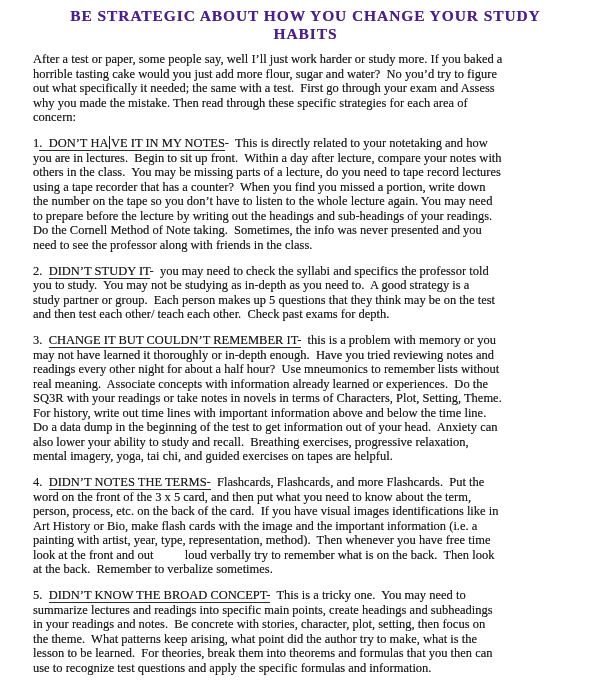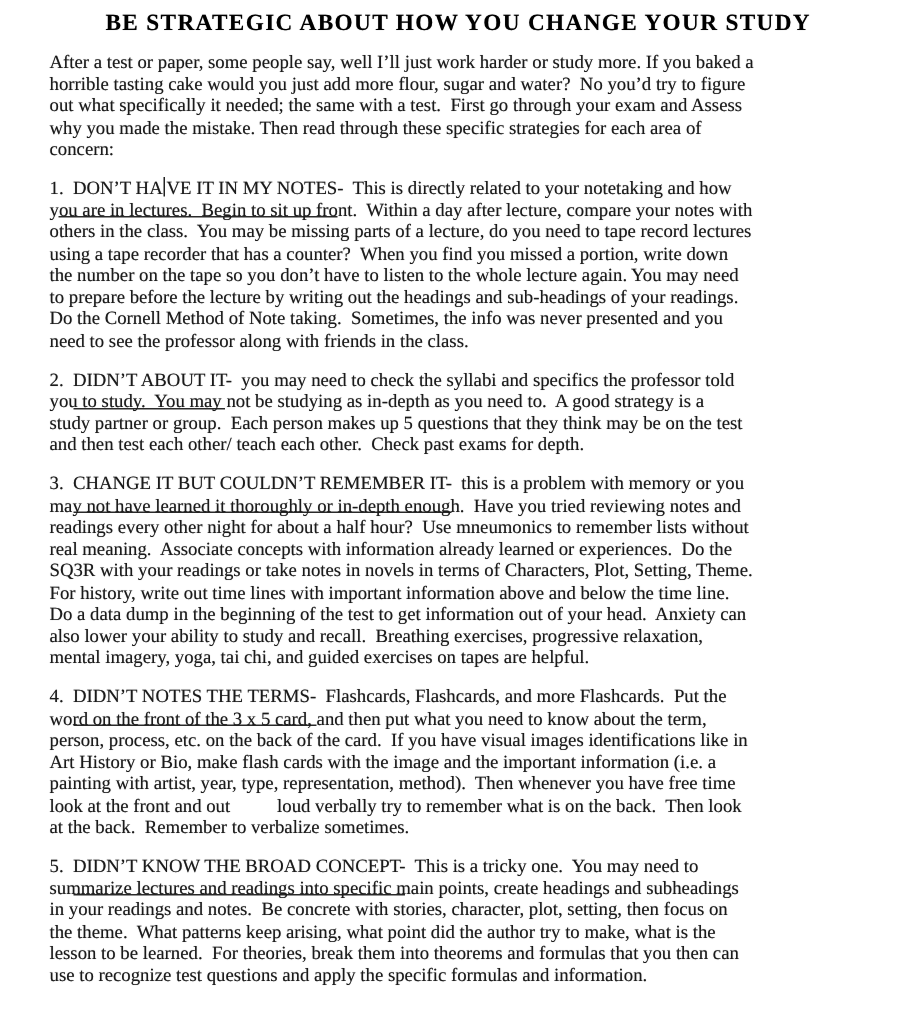--- a/index.html
+++ b/index.html
@@ -18,65 +18,66 @@
     color: #1b1b1b;
     text-shadow: 0 0 0.5px rgba(20,20,20,0.55);
   }
   .title {
     text-align: center;
     font-weight: bold;
     font-size: 15.5px;
     line-height: 18px;
     letter-spacing: 0.9px;
     margin: 0 0 9px 0;
-    color: #000000;
+    color: #4c1d95;
   }
   .para {
     white-space: pre-wrap;
     width: 545px;
     margin: 0 0 11.5px 0;
   }
   .para:last-child { margin-bottom: 0; }
   .u {
     border-bottom: 1.4px solid #2a2a2a;
-    padding-bottom: 12px;
+    padding-bottom: 0px;
   }
   .cursor {
     display: inline-block;
     width: 1.5px;
     height: 13px;
     background: #222;
     vertical-align: -2px;
     margin: 0 0.5px;
   }
 </style>
 </head>
 <body>
 
 <div class="page">
   <div class="title">
     <div>BE STRATEGIC ABOUT HOW YOU CHANGE YOUR STUDY</div>
+    <div>HABITS</div>
   </div>
 
   <div class="para">After a test or paper, some people say, well I’ll just work harder or study more. If you baked a
 horrible tasting cake would you just add more flour, sugar and water?  No you’d try to figure
 out what specifically it needed; the same with a test.  First go through your exam and Assess
 why you made the mistake. Then read through these specific strategies for each area of
 concern:</div>
 
   <div class="para"><span>1</span><span class="u"><span>.  DON’T HA</span><span class="cursor"></span><span>VE IT IN MY NOTES</span></span><span>-</span><span>  This is directly related to your notetaking and how
 you are in lectures.  Begin to sit up front.  Within a day after lecture, compare your notes with
 others in the class.  You may be missing parts of a lecture, do you need to tape record lectures
 using a tape recorder that has a counter?  When you find you missed a portion, write down
 the number on the tape so you don’t have to listen to the whole lecture again. You may need
 to prepare before the lecture by writing out the headings and sub-headings of your readings.
 Do the Cornell Method of Note taking.  Sometimes, the info was never presented and you
 need to see the professor along with friends in the class.</span></div>
 
-  <div class="para"><span>2.  </span><span class="u">DIDN’T ABOUT IT</span><span>-</span><span>  you may need to check the syllabi and specifics the professor told
+  <div class="para"><span>2.  </span><span class="u">DIDN’T STUDY IT</span><span>-</span><span>  you may need to check the syllabi and specifics the professor told
 you to study.  You may not be studying as in-depth as you need to.  A good strategy is a
 study partner or group.  Each person makes up 5 questions that they think may be on the test
 and then test each other/ teach each other.  Check past exams for depth.</span></div>
 
   <div class="para"><span>3.  </span><span class="u">CHANGE IT BUT COULDN’T REMEMBER IT-</span><span></span><span>  this is a problem with memory or you
 may not have learned it thoroughly or in-depth enough.  Have you tried reviewing notes and
 readings every other night for about a half hour?  Use mneumonics to remember lists without
 real meaning.  Associate concepts with information already learned or experiences.  Do the
 SQ3R with your readings or take notes in novels in terms of Characters, Plot, Setting, Theme.
 For history, write out time lines with important information above and below the time line.

